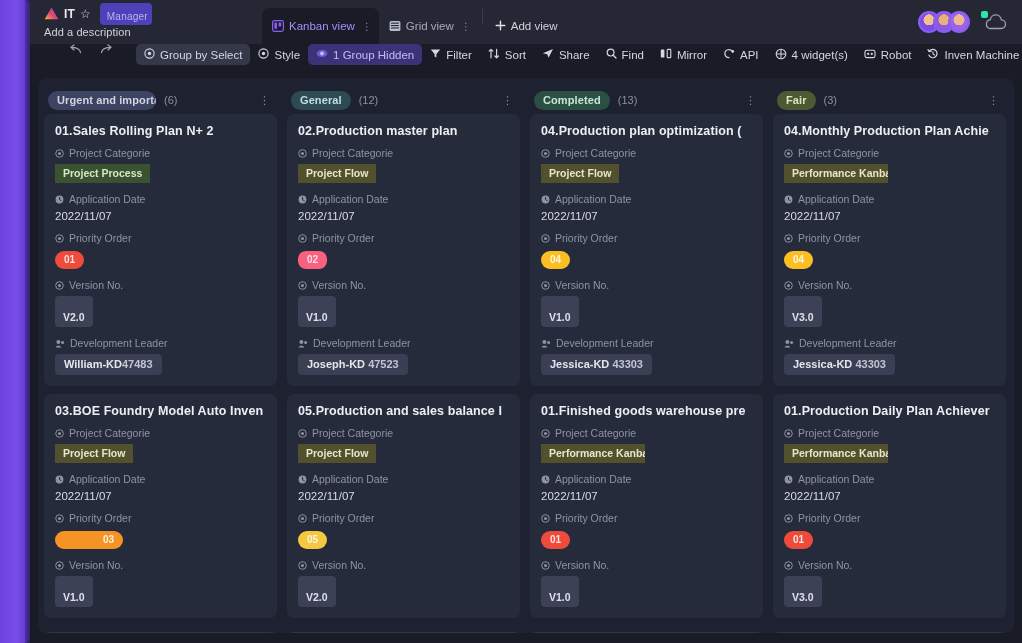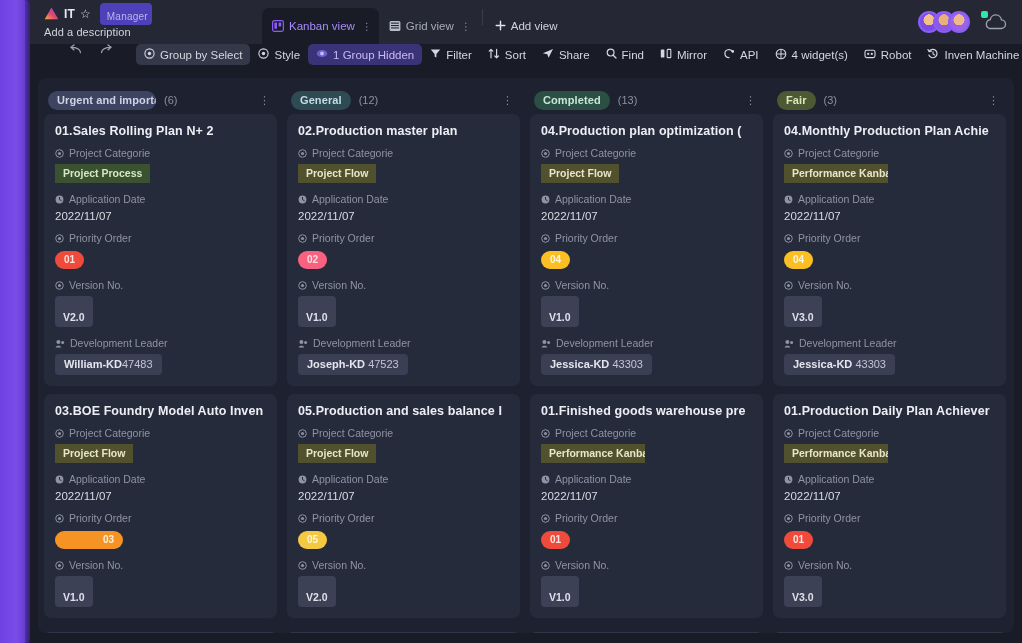--- a/index.html
+++ b/index.html
@@ -173,21 +173,21 @@
   .vchip {
     display:inline-block; font-size:10.5px; padding: 15px 8px 4px;
     border-radius:4px; margin-bottom:10px; background:#3c4156; color:#dfe1ea;
     font-weight:bold;
   }
   .person {
     display:inline-block; font-size:11px; padding: 4px 9px 5px;
     border-radius:4px; background:#3a3f53; color:#e4e6ee;
   }
   .person b { font-weight:bold; }
-  .person i { font-style:normal; color:#c2c5d2; }
+  .person i { font-style:normal; color:#c2c5d2;font-weight:bold; }
   .mb0 { margin-bottom:0 !important; }
   .add-card {
     flex: 0 0 auto; height: 28px; margin: 6px 0 8px;
     border-radius: 6px; background:#303647;
     display:flex; align-items:center; justify-content:center;
     color:#b9bcc9; font-size:13px;
   }
   .clip { overflow:hidden; }
 </style>
 </head>
@@ -560,21 +560,21 @@
             <div class="f-val">2022/11/07</div>
             <div class="f-label">
               <span class="fi">
                   <svg width="9" height="9" viewBox="0 0 9 9">
                     <circle cx="4.5" cy="4.5" r="3.8" fill="none" stroke="#8f93a4" stroke-width="1"></circle>
                     <circle cx="4.5" cy="4.5" r="1.5" fill="#8f93a4"></circle>
                   </svg>
                 </span>
               <span>Priority Order</span>
             </div>
-            <div><span class="pill" style="background: rgb(248, 97, 127); color: rgb(255, 221, 229);">02</span></div>
+            <div><span class="pill" style="background: rgb(248, 97, 127); color: rgb(255, 221, 229); border-radius: 8px;">02</span></div>
             <div class="f-label">
               <span class="fi">
                   <svg width="9" height="9" viewBox="0 0 9 9">
                     <circle cx="4.5" cy="4.5" r="3.8" fill="none" stroke="#8f93a4" stroke-width="1"></circle>
                     <circle cx="4.5" cy="4.5" r="1.5" fill="#8f93a4"></circle>
                   </svg>
                 </span>
               <span>Version No.</span>
             </div>
             <div><span class="vchip">V1.0</span></div>

